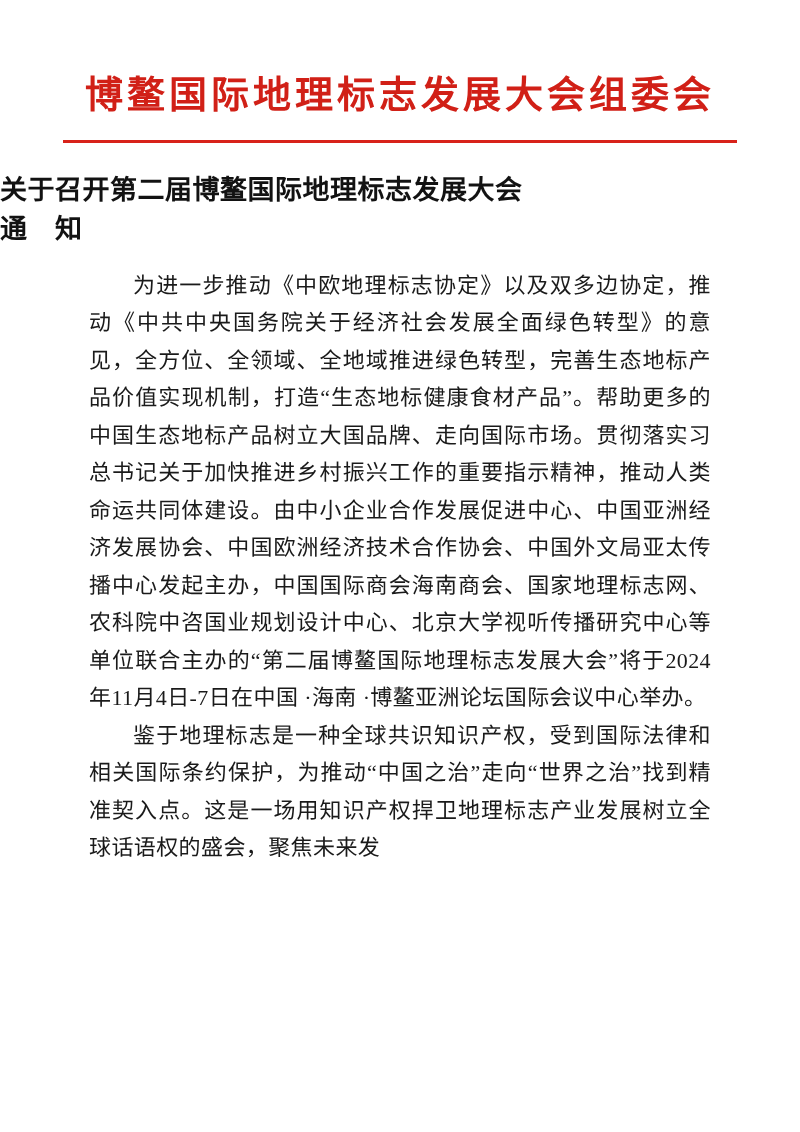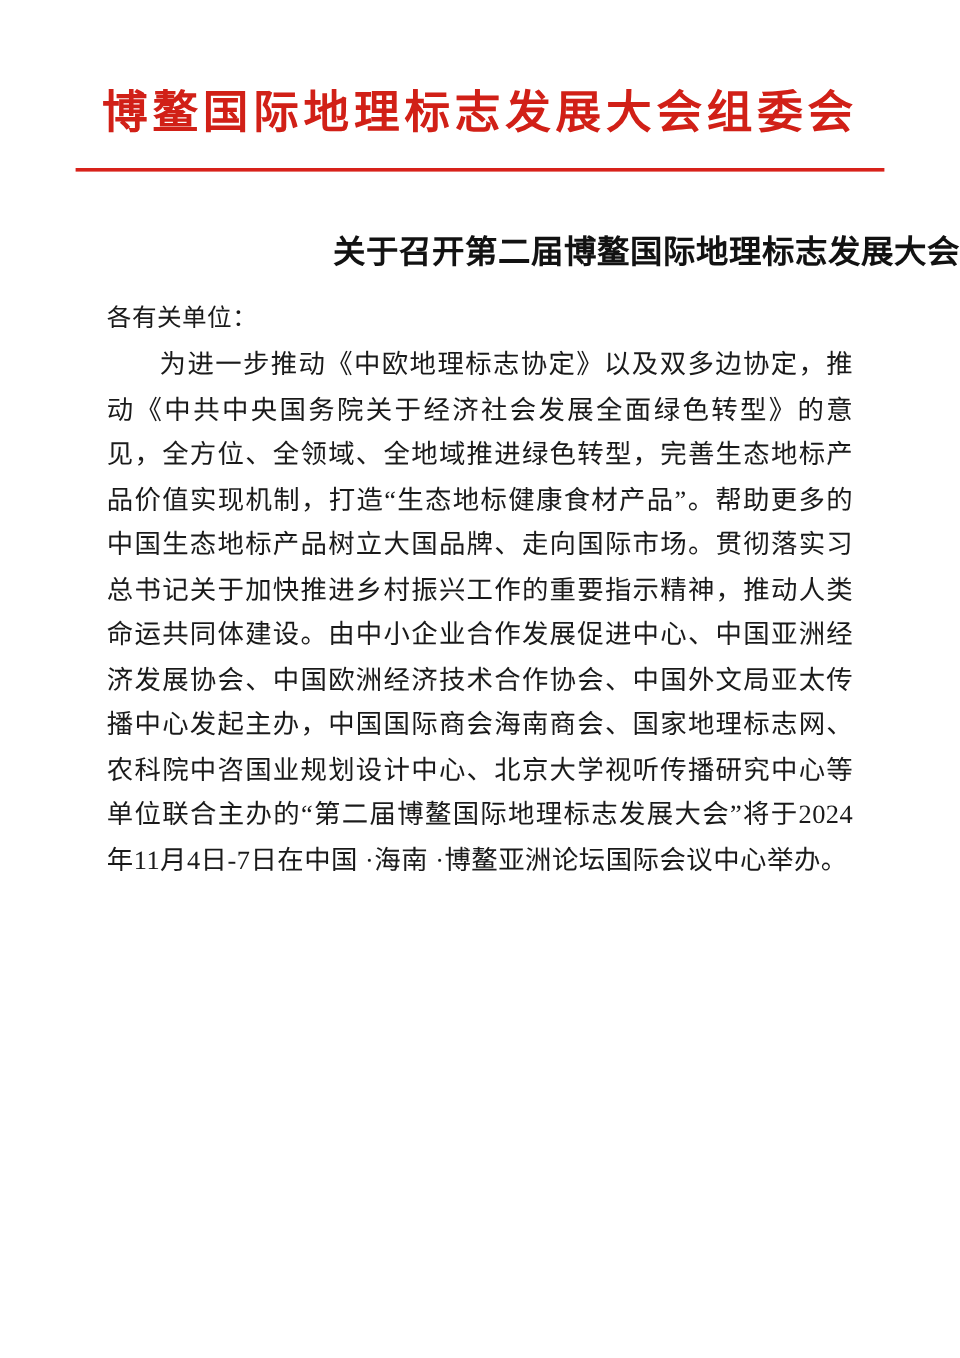--- a/index.html
+++ b/index.html
@@ -39,22 +39,22 @@
   }
   .letterhead-rule {
     width: 674px;
     height: 3px;
     margin: 20px auto 0 auto;
     background: #d8221a;
   }
 
   
   .doc-title {
-    margin-top: 48px;
-    text-align: right;
+    margin-top: 28px;
+    text-align: left;
     font-family: "Liberation Serif", "DejaVu Serif", serif;
     font-weight: bold;
     font-size: 27px;
     line-height: 1.45;
     color: #121212;
     letter-spacing: 0.5px;
   }
   .doc-title-line2 {
     display: block;
     font-size: 27px;
@@ -88,25 +88,26 @@
 
 <div class="page">
 
   <header class="letterhead">
     <div class="letterhead-title">博鳌国际地理标志发展大会组委会</div>
     <div class="letterhead-rule"></div>
   </header>
 
   <div class="doc-title">
     <span>关于召开第二届博鳌国际地理标志发展大会</span>
+    <span class="doc-title-line2">通　知</span>
   </div>
 
   <div class="body-wrap">
 
-    <div class="salutation">各有关单位：</div>
 
     <p class="para">为进一步推动《中欧地理标志协定》以及双多边协定，推动《中共中央国务院关于经济社会发展全面绿色转型》的意见，全方位、全领域、全地域推进绿色转型，完善生态地标产品价值实现机制，打造“生态地标健康食材产品”。帮助更多的中国生态地标产品树立大国品牌、走向国际市场。贯彻落实习总书记关于加快推进乡村振兴工作的重要指示精神，推动人类命运共同体建设。由中小企业合作发展促进中心、中国亚洲经济发展协会、中国欧洲经济技术合作协会、中国外文局亚太传播中心发起主办，中国国际商会海南商会、国家地理标志网、农科院中咨国业规划设计中心、北京大学视听传播研究中心等单位联合主办的“第二届博鳌国际地理标志发展大会”将于2024年11月4日-7日在中国 ·海南 ·博鳌亚洲论坛国际会议中心举办。</p>
 
 
+    <p class="para">鉴于地理标志是一种全球共识知识产权，受到国际法律和相关国际条约保护，为推动“中国之治”走向“世界之治”找到精准契入点。这是一场用知识产权捍卫地理标志产业发展树立全球话语权的盛会，聚焦未来发</p>
 
   </div>
 
 </div>
 
 </body></html>

